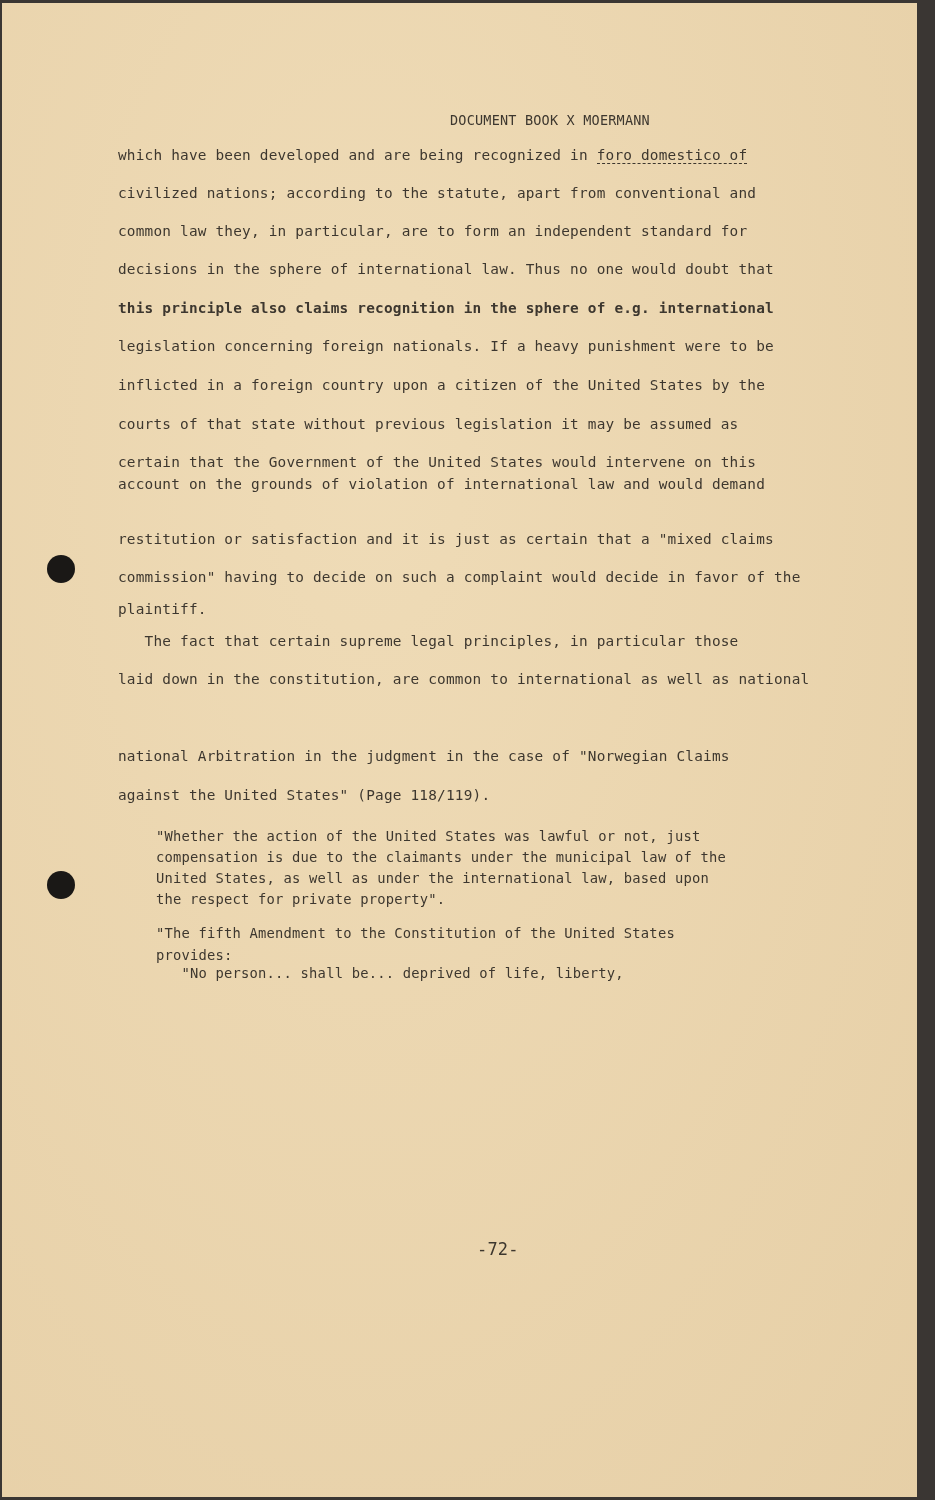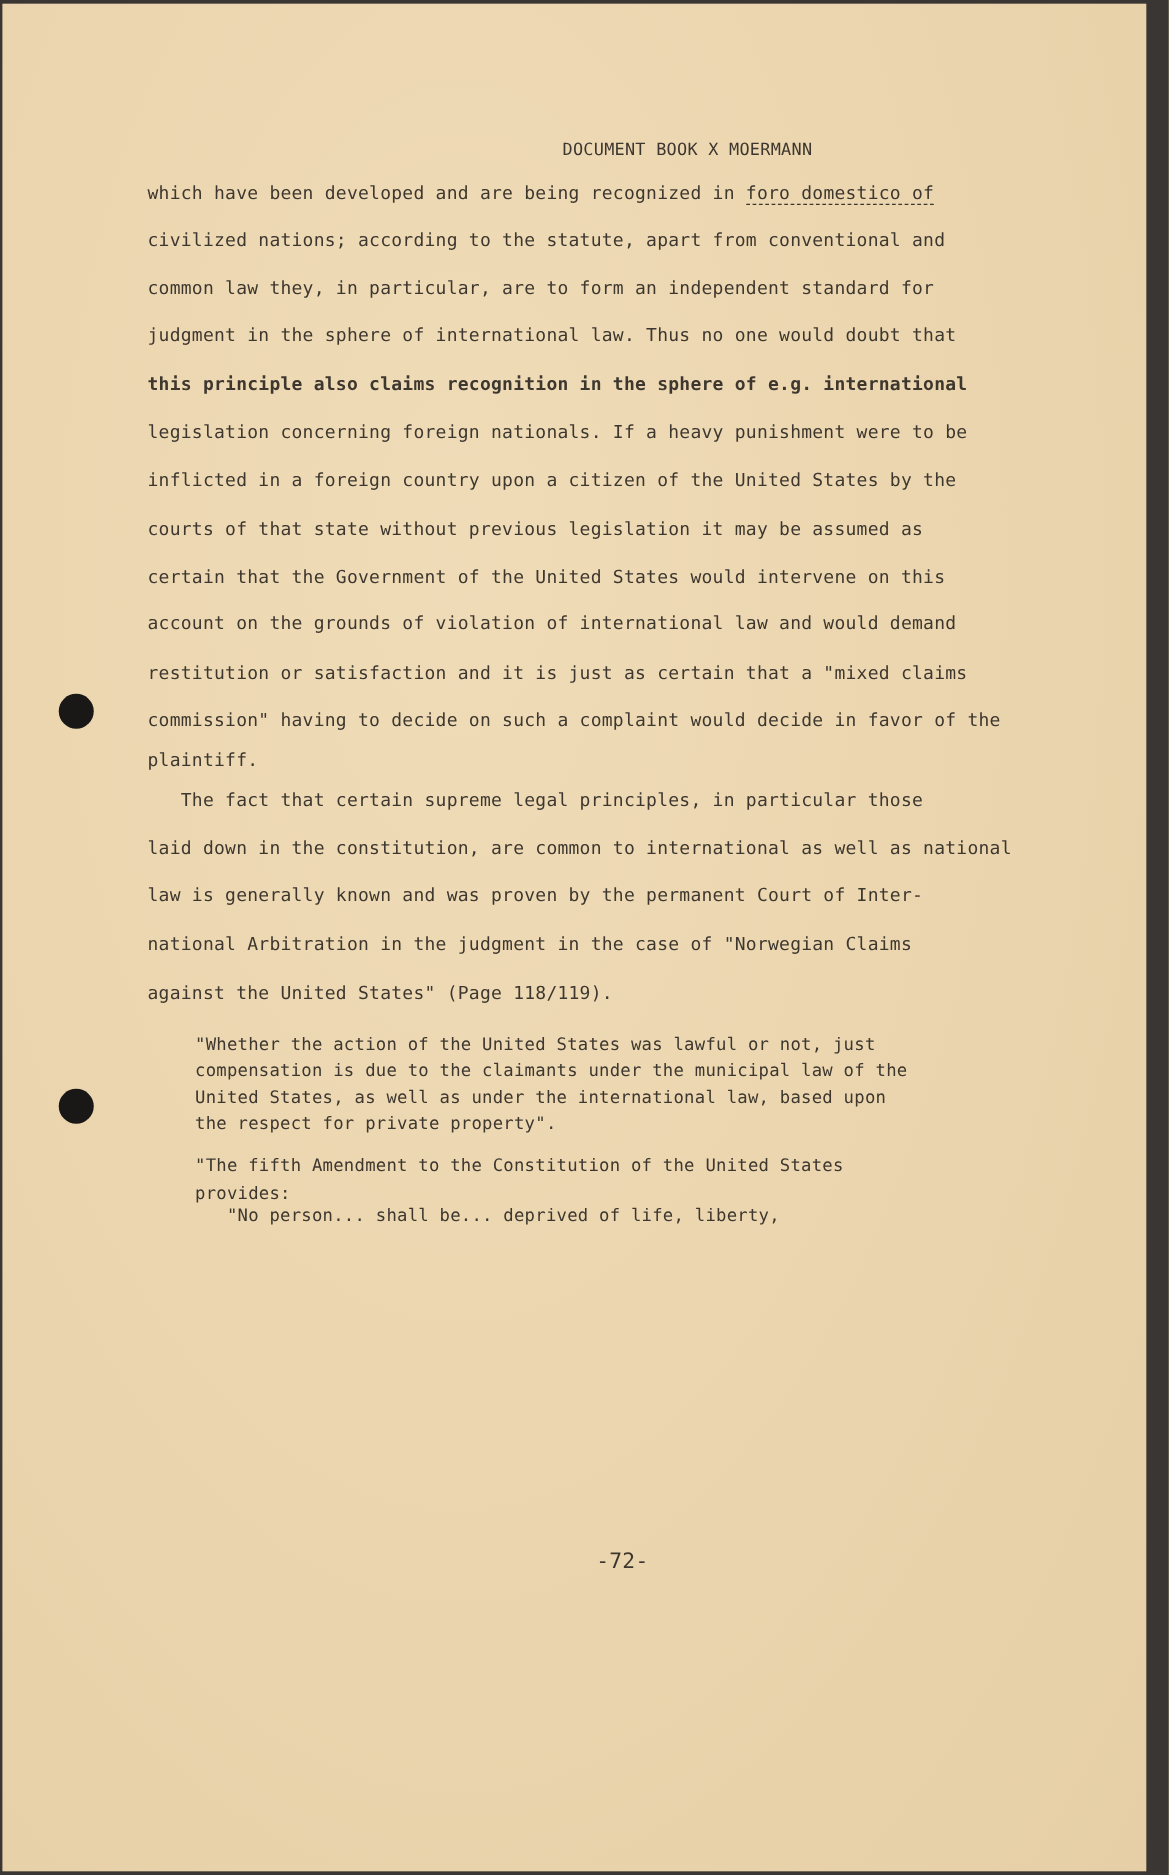--- a/index.html
+++ b/index.html
@@ -37,34 +37,33 @@
 
 <div class="page">
   <div class="hole" style="left:45px; top:552px;"></div>
   <div class="hole" style="left:45px; top:868px;"></div>
 
   <div class="typed hdr">DOCUMENT BOOK X MOERMANN</div>
 
   <div class="typed line" style="top:144px;"><span>which have been developed and are being recognized in </span><span class="u">foro domestico of</span></div>
   <div class="typed line" style="top:182px;">civilized nations; according to the statute, apart from conventional and</div>
   <div class="typed line" style="top:220px;">common law they, in particular, are to form an independent standard for</div>
-  <div class="typed line" style="top:258px;">judgment in the sphere of international law. Thus no one would doubt that</div>
+  <div class="typed line" style="top:258px;">decisions in the sphere of international law. Thus no one would doubt that</div>
   <div class="typed line" style="top:297px;font-weight:bold;">this principle also claims recognition in the sphere of e.g. international</div>
   <div class="typed line" style="top:335px;">legislation concerning foreign nationals. If a heavy punishment were to be</div>
   <div class="typed line" style="top:374px;">inflicted in a foreign country upon a citizen of the United States by the</div>
   <div class="typed line" style="top:413px;">courts of that state without previous legislation it may be assumed as</div>
   <div class="typed line" style="top:451px;">certain that the Government of the United States would intervene on this</div>
-  <div class="typed line" style="top:488px;">account on the grounds of violation of international law and would demand</div>
+  <div class="typed line" style="top:473px;">account on the grounds of violation of international law and would demand</div>
   <div class="typed line" style="top:528px;">restitution or satisfaction and it is just as certain that a "mixed claims</div>
   <div class="typed line" style="top:566px;">commission" having to decide on such a complaint would decide in favor of the</div>
   <div class="typed line" style="top:598px;">plaintiff.</div>
 
   <div class="typed line" style="top:630px;">   The fact that certain supreme legal principles, in particular those</div>
   <div class="typed line" style="top:668px;">laid down in the constitution, are common to international as well as national</div>
-  <div class="typed line" style="top:706px;">law is generally known and was proven by the permanent Court of Inter-</div>
   <div class="typed line" style="top:745px;">national Arbitration in the judgment in the case of "Norwegian Claims</div>
   <div class="typed line" style="top:784px;">against the United States" (Page 118/119).</div>
 
   <div class="typed indent" style="top:825px;">"Whether the action of the United States was lawful or not, just</div>
   <div class="typed indent" style="top:846px;">compensation is due to the claimants under the municipal law of the</div>
   <div class="typed indent" style="top:867px;">United States, as well as under the international law, based upon</div>
   <div class="typed indent" style="top:888px;">the respect for private property".</div>
 
   <div class="typed indent" style="top:922px;">"The fifth Amendment to the Constitution of the United States</div>
   <div class="typed indent" style="top:944px;">provides:</div>

